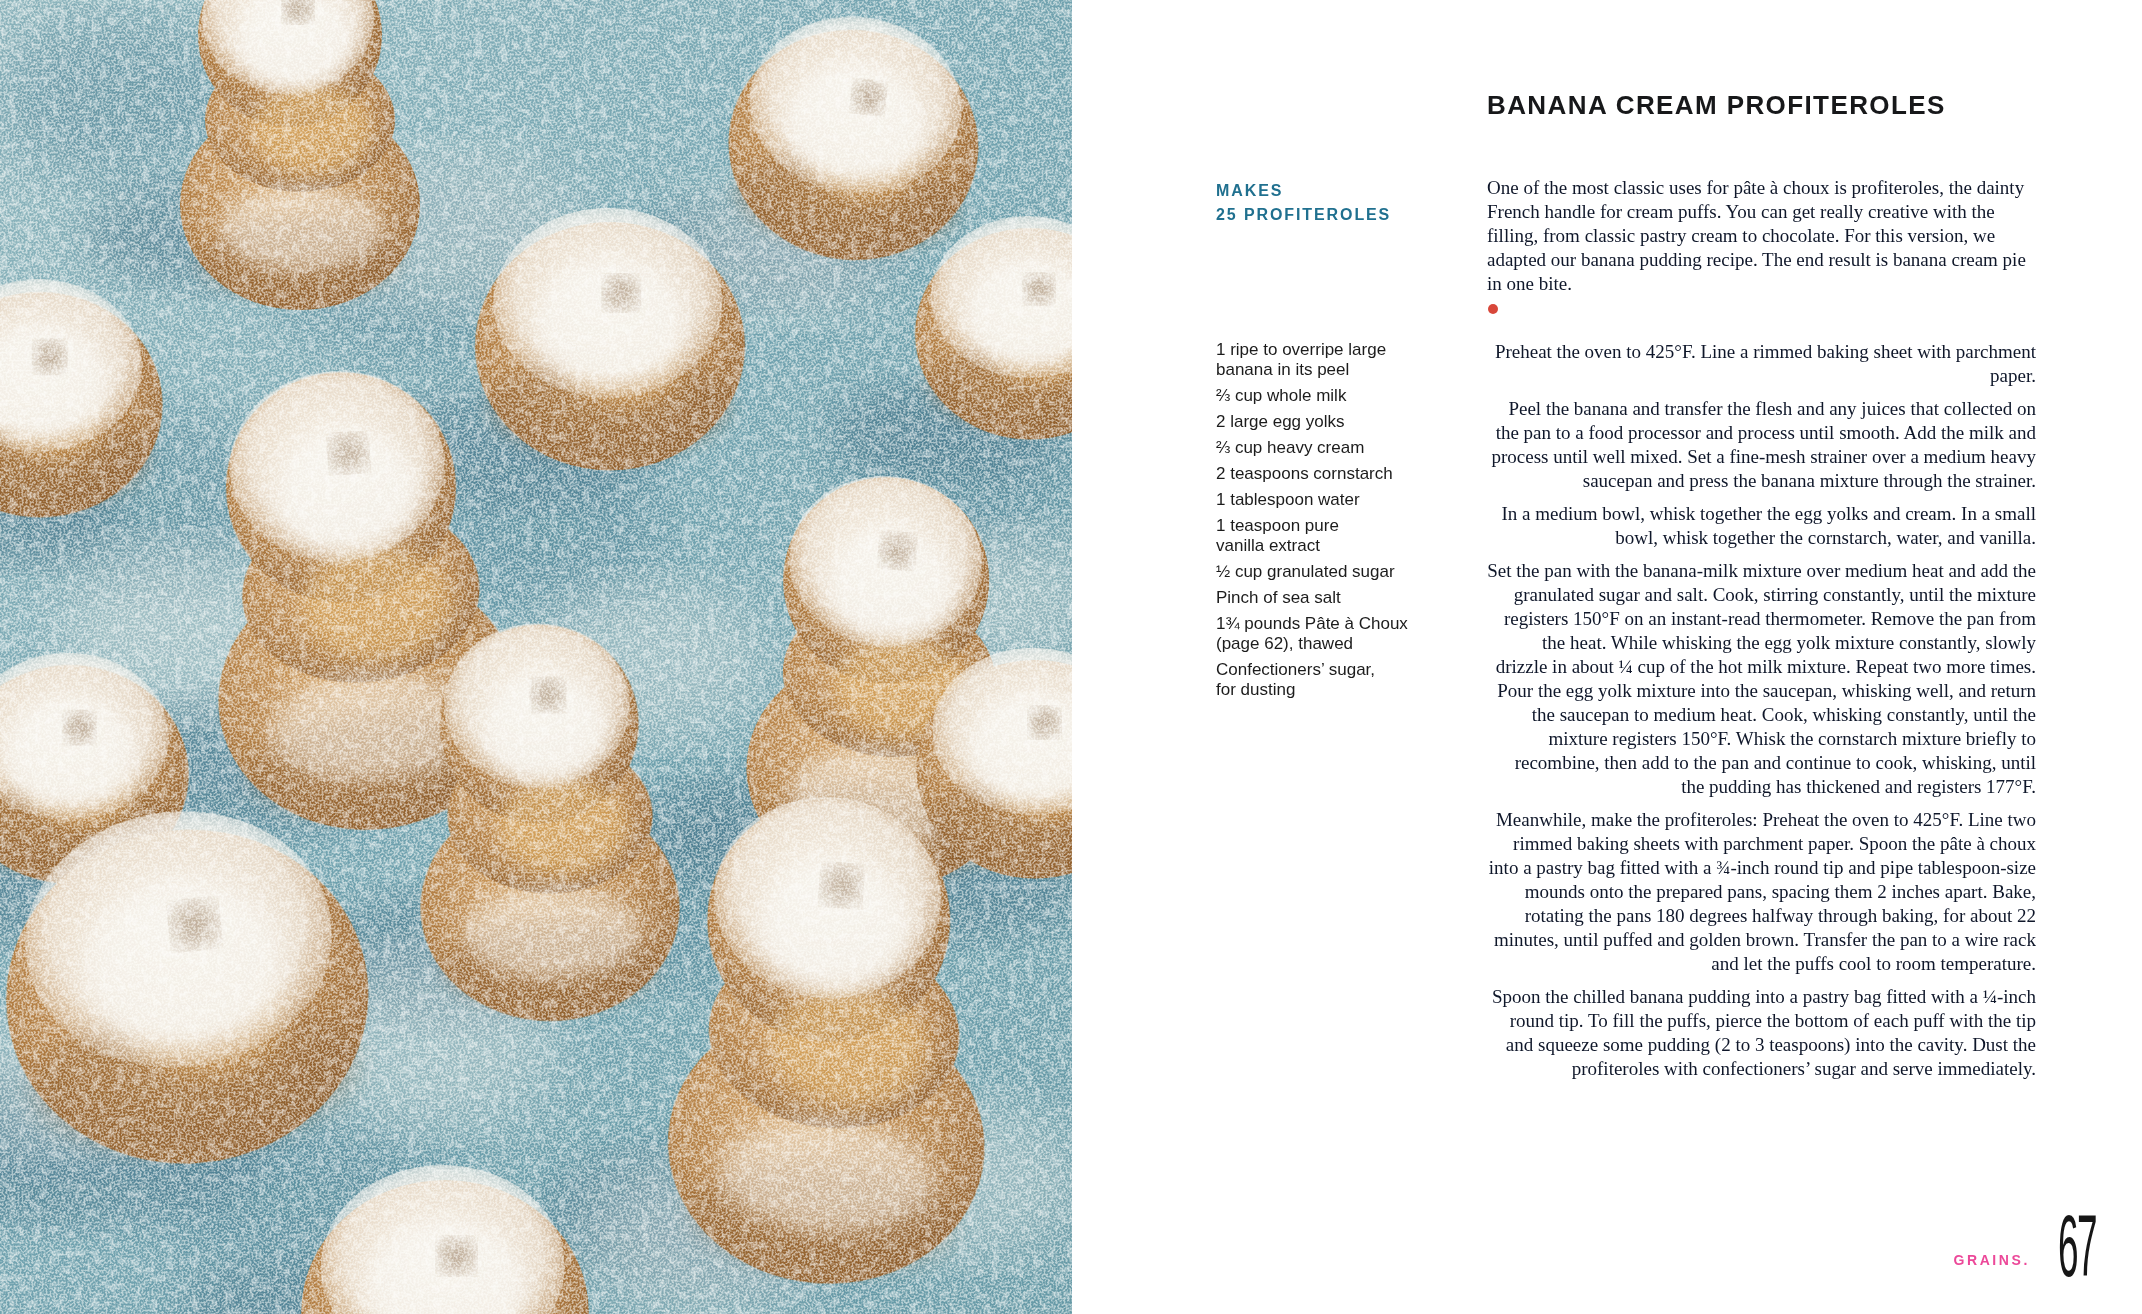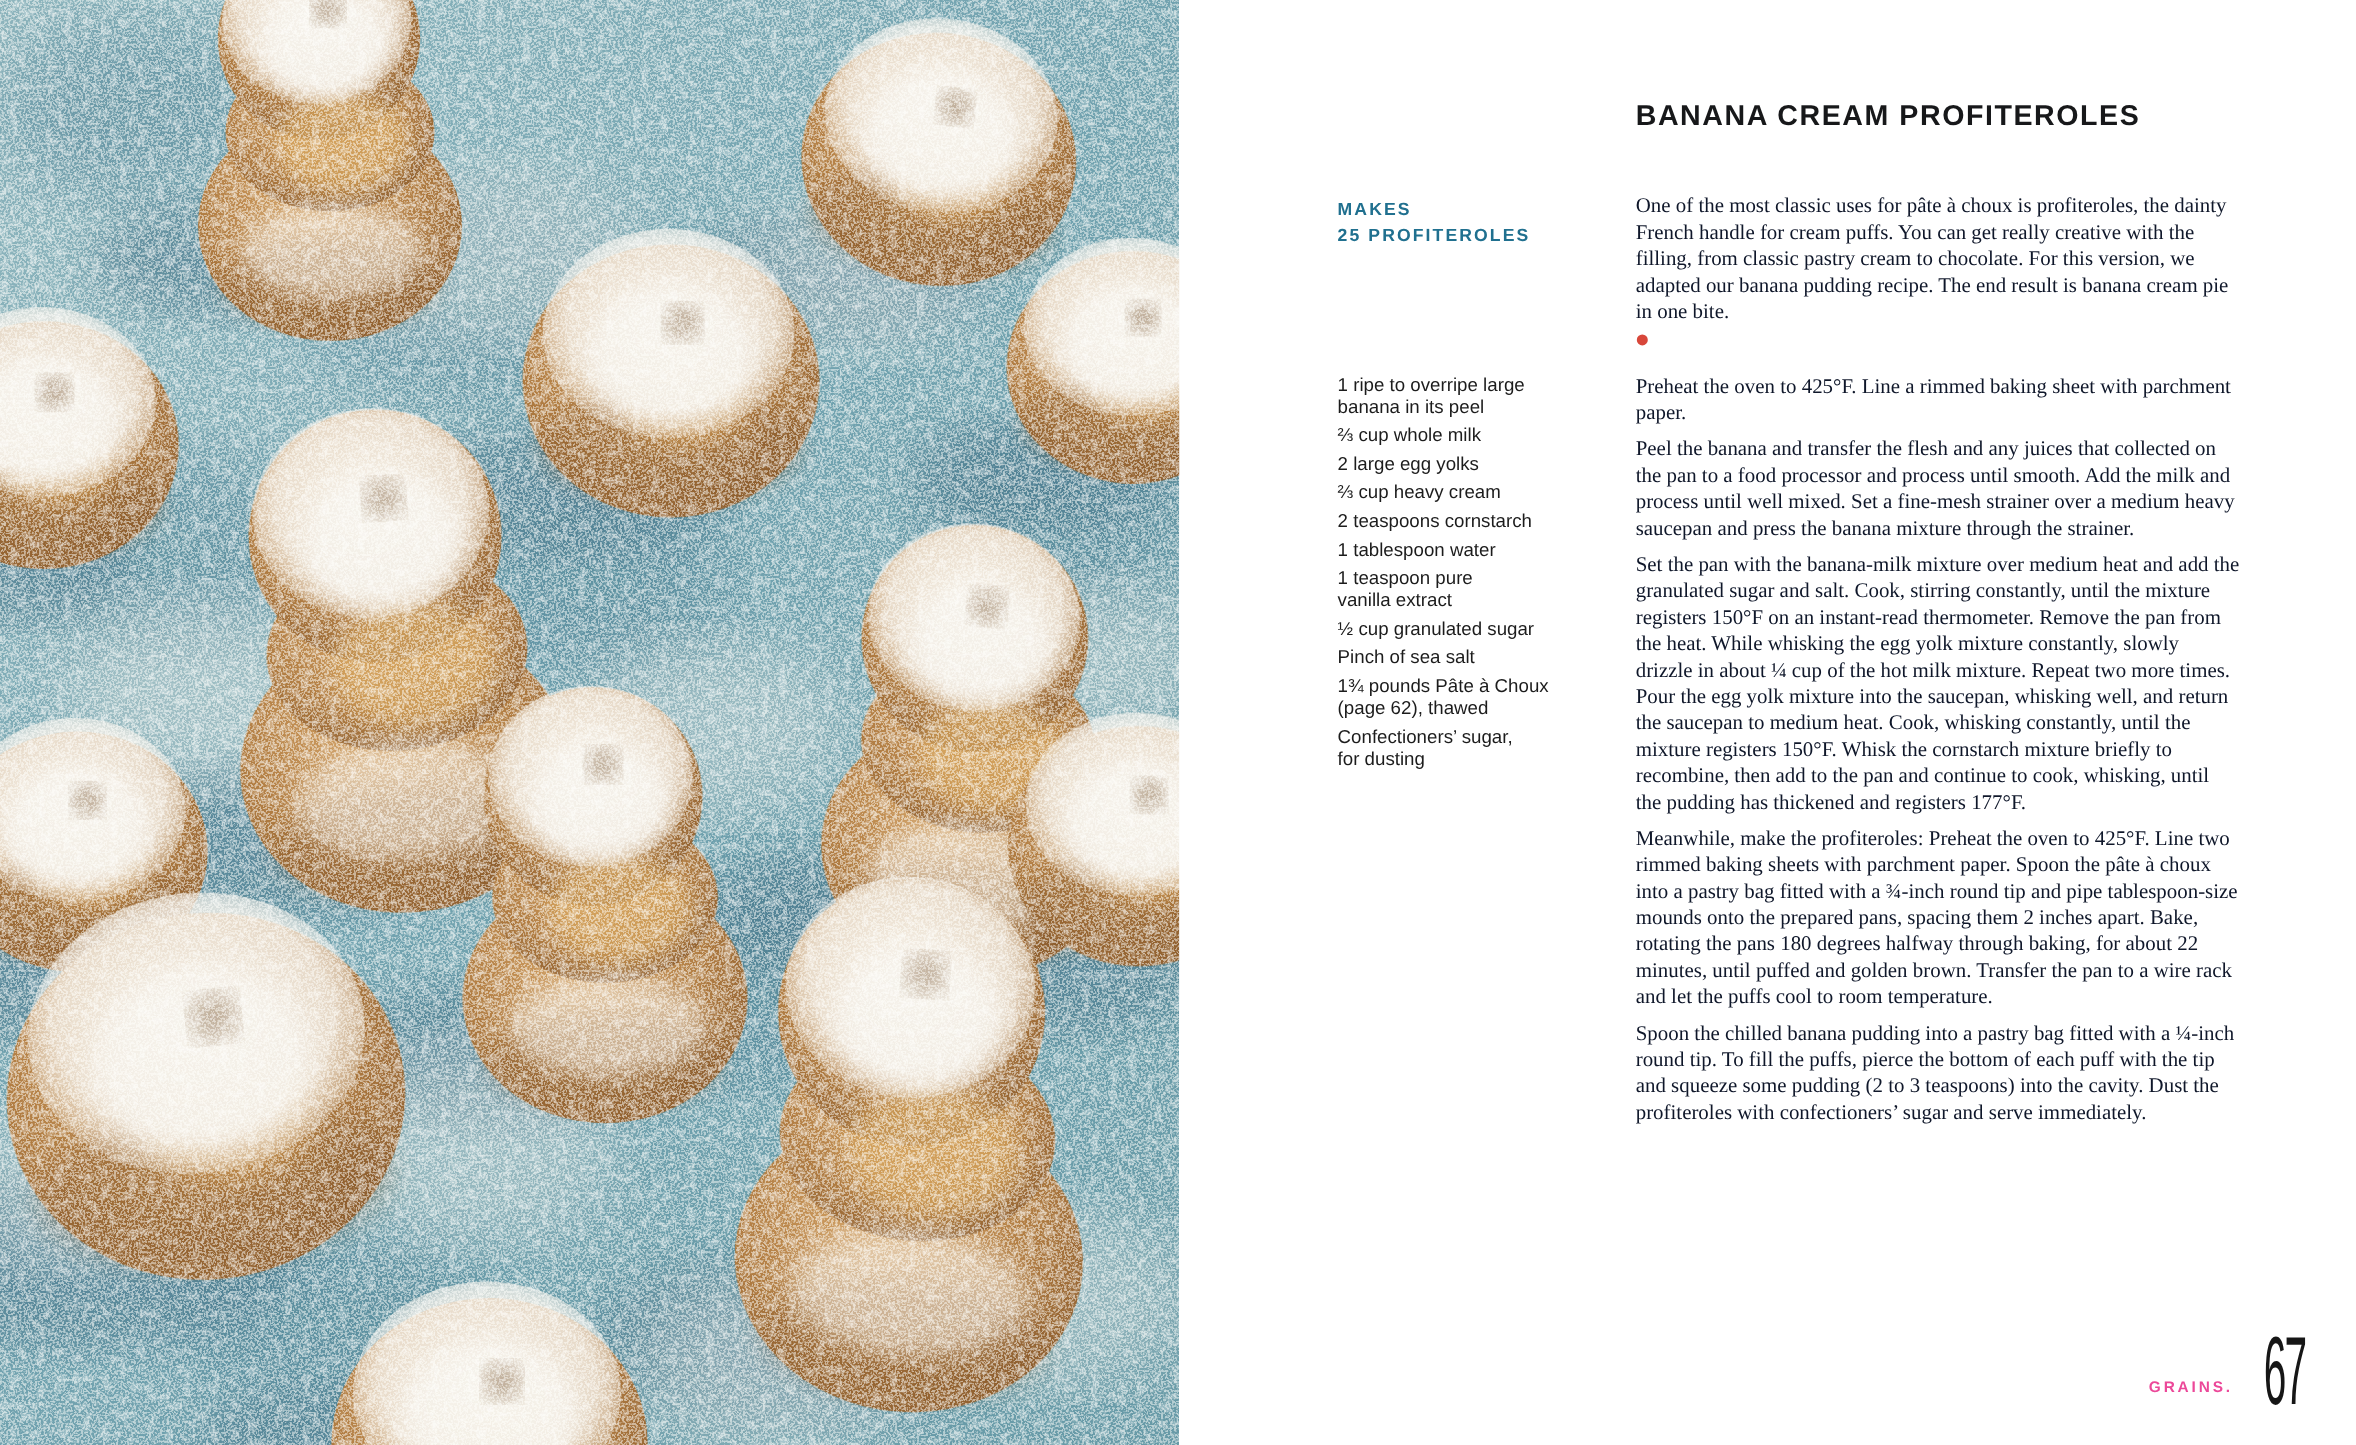--- a/index.html
+++ b/index.html
@@ -28,21 +28,21 @@
   .body-col{
     position:absolute;left:415px;top:176px;width:549px;
     font-family:"Liberation Serif",serif;font-size:19px;line-height:24px;color:#0f172a;
   }
   .intro{margin:0;}
   .divider-dot{
     width:10px;height:10px;border-radius:50%;background:#d8473a;
     margin:8px 0 0 1px;
   }
   .steps{margin-top:26px;}
-  .step{margin:9px 0 0 0;}
+  .step{margin:9px 0 0 0;text-align:right;}
   .step:first-child{margin-top:0;}
   .section-label{
     position:absolute;right:112px;top:1252px;
     font-size:14px;font-weight:700;letter-spacing:2.6px;color:#ec4899;
   }
   .page-number{
     position:absolute;left:986px;top:1202px;
     font-size:88px;line-height:1;font-weight:400;color:#161616;
     transform:scaleX(0.42);transform-origin:left top;letter-spacing:-4px;
   }
@@ -197,20 +197,21 @@
         <div class="ingredient">Confectioners’ sugar,
 for dusting</div>
       </div>
 
     <div class="body-col">
       <p class="intro">One of the most classic uses for pâte à choux is profiteroles, the dainty French handle for cream puffs. You can get really creative with the filling, from classic pastry cream to chocolate. For this version, we adapted our banana pudding recipe. The end result is banana cream pie in one bite.</p>
       <div class="divider-dot"></div>
       <div class="steps">
           <div class="step">Preheat the oven to 425°F. Line a rimmed baking sheet with parchment paper.</div>
           <div class="step">Peel the banana and transfer the flesh and any juices that collected on the pan to a food processor and process until smooth. Add the milk and process until well mixed. Set a fine-mesh strainer over a medium heavy saucepan and press the banana mixture through the strainer.</div>
+          <div class="step">In a medium bowl, whisk together the egg yolks and cream. In a small bowl, whisk together the cornstarch, water, and vanilla.</div>
           <div class="step">Set the pan with the banana-milk mixture over medium heat and add the granulated sugar and salt. Cook, stirring constantly, until the mixture registers 150°F on an instant-read thermometer. Remove the pan from the heat. While whisking the egg yolk mixture constantly, slowly drizzle in about ¼ cup of the hot milk mixture. Repeat two more times. Pour the egg yolk mixture into the saucepan, whisking well, and return the saucepan to medium heat. Cook, whisking constantly, until the mixture registers 150°F. Whisk the cornstarch mixture briefly to recombine, then add to the pan and continue to cook, whisking, until the pudding has thickened and registers 177°F.</div>
           <div class="step">Meanwhile, make the profiteroles: Preheat the oven to 425°F. Line two rimmed baking sheets with parchment paper. Spoon the pâte à choux into a pastry bag fitted with a ¾-inch round tip and pipe tablespoon-size mounds onto the prepared pans, spacing them 2 inches apart. Bake, rotating the pans 180 degrees halfway through baking, for about 22 minutes, until puffed and golden brown. Transfer the pan to a wire rack and let the puffs cool to room temperature.</div>
           <div class="step">Spoon the chilled banana pudding into a pastry bag fitted with a ¼-inch round tip. To fill the puffs, pierce the bottom of each puff with the tip and squeeze some pudding (2 to 3 teaspoons) into the cavity. Dust the profiteroles with confectioners’ sugar and serve immediately.</div>
         </div>
     </div>
 
     <div class="section-label">GRAINS.</div>
     <div class="page-number">67</div>
   </div>
 

